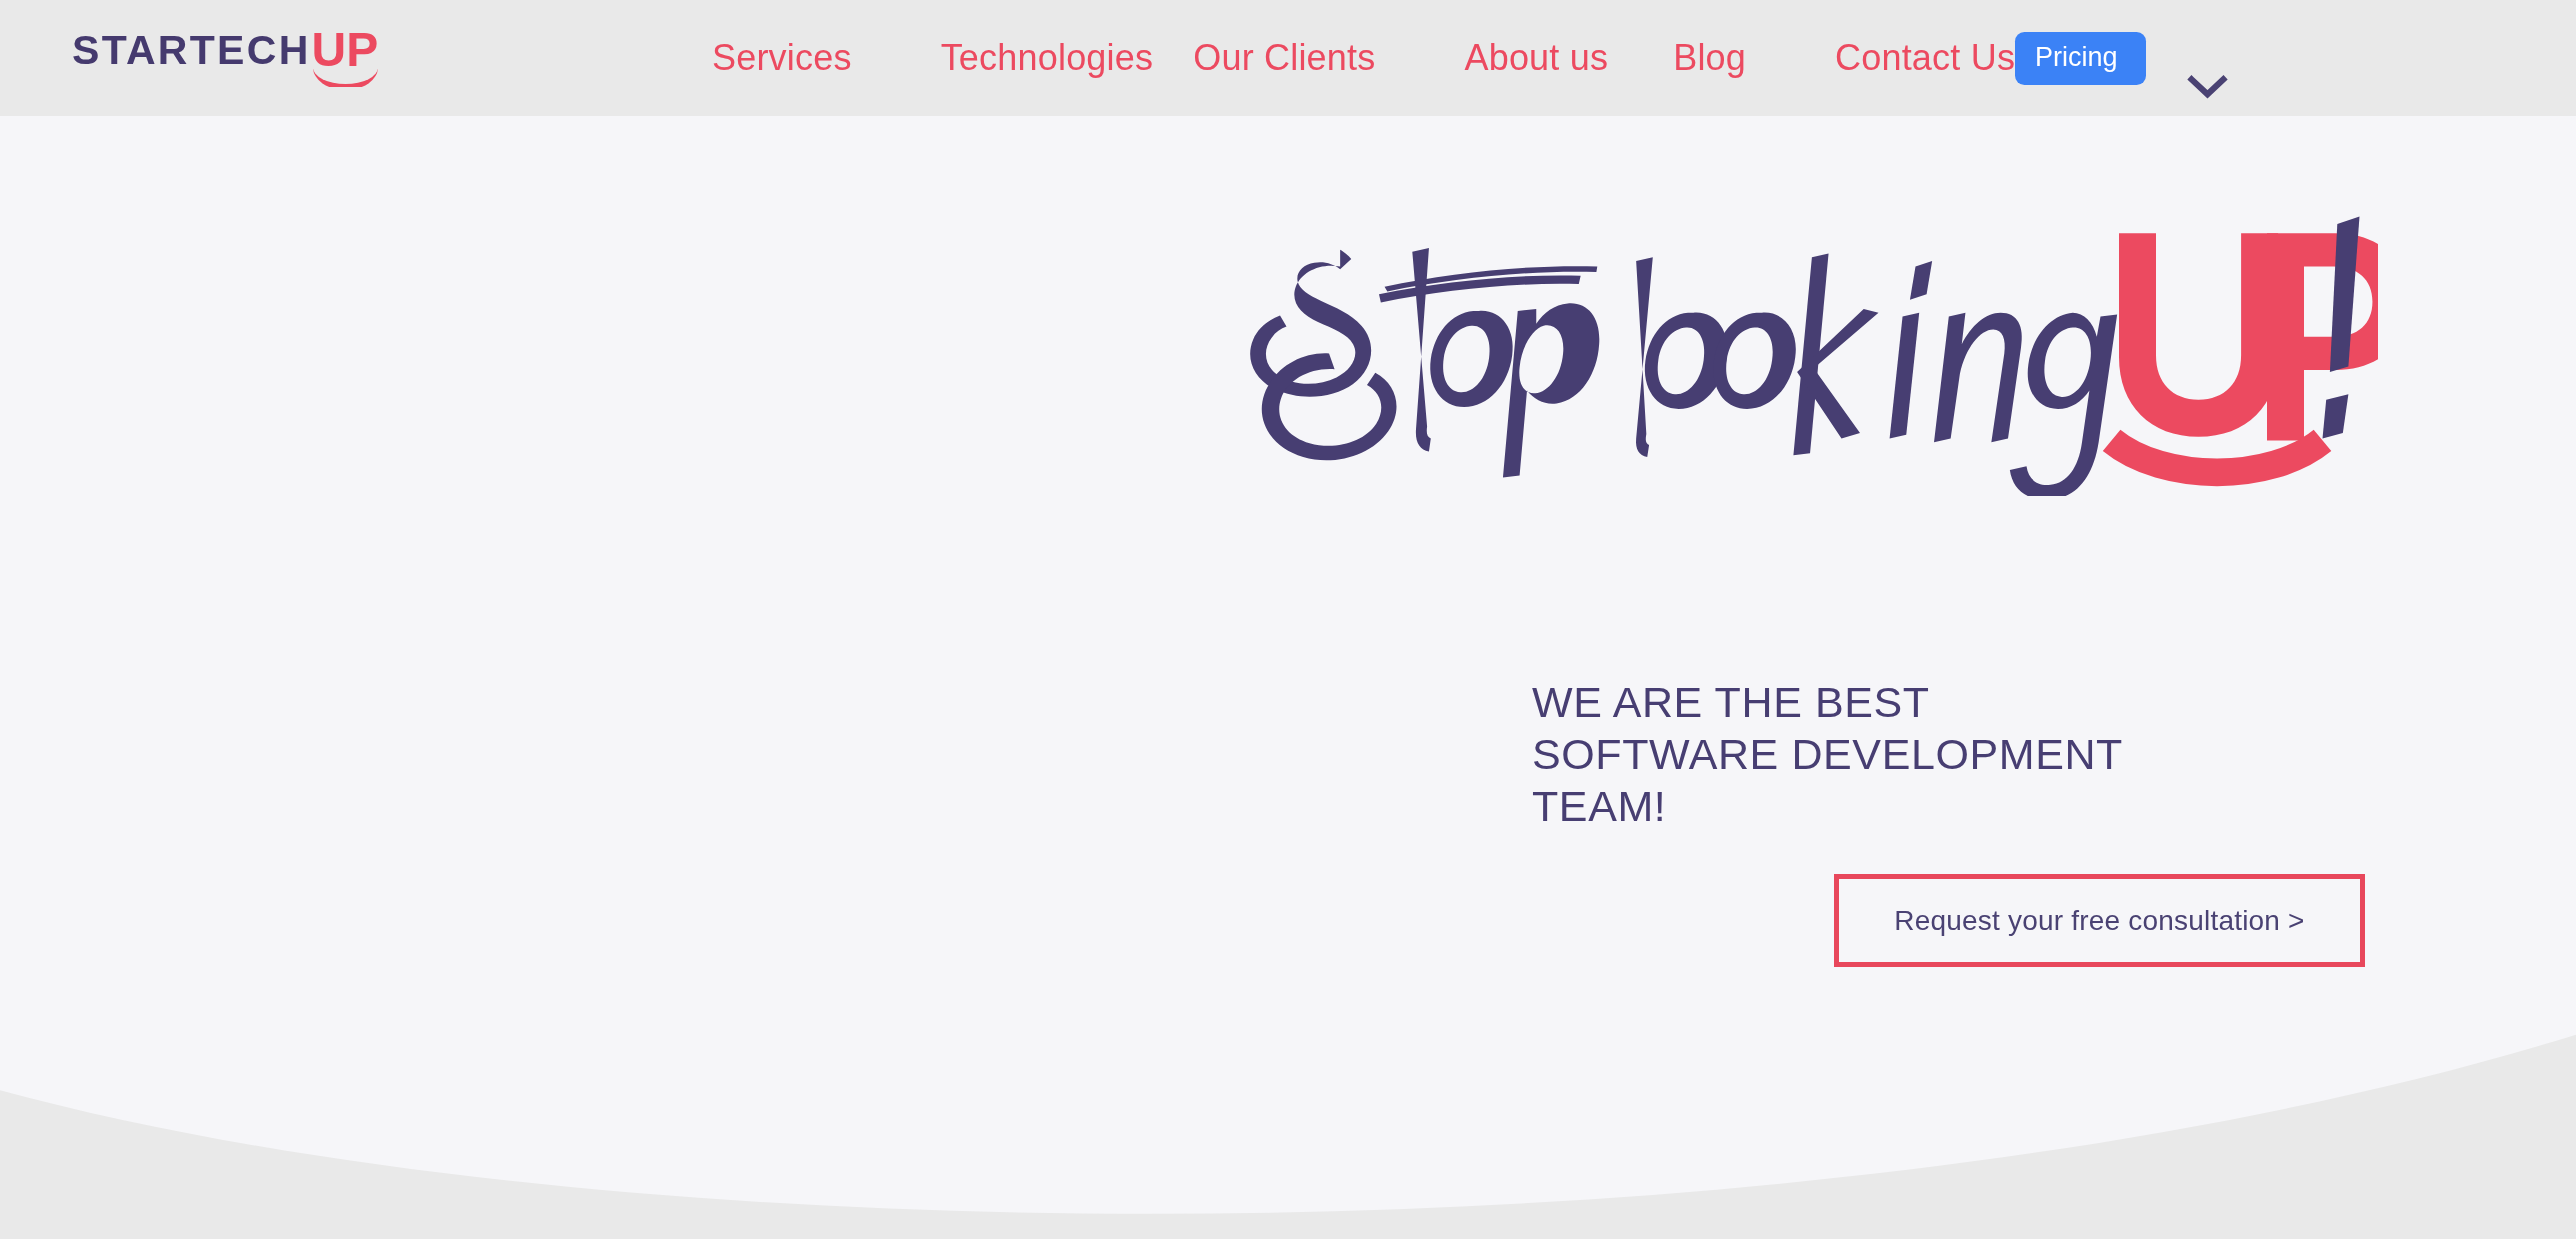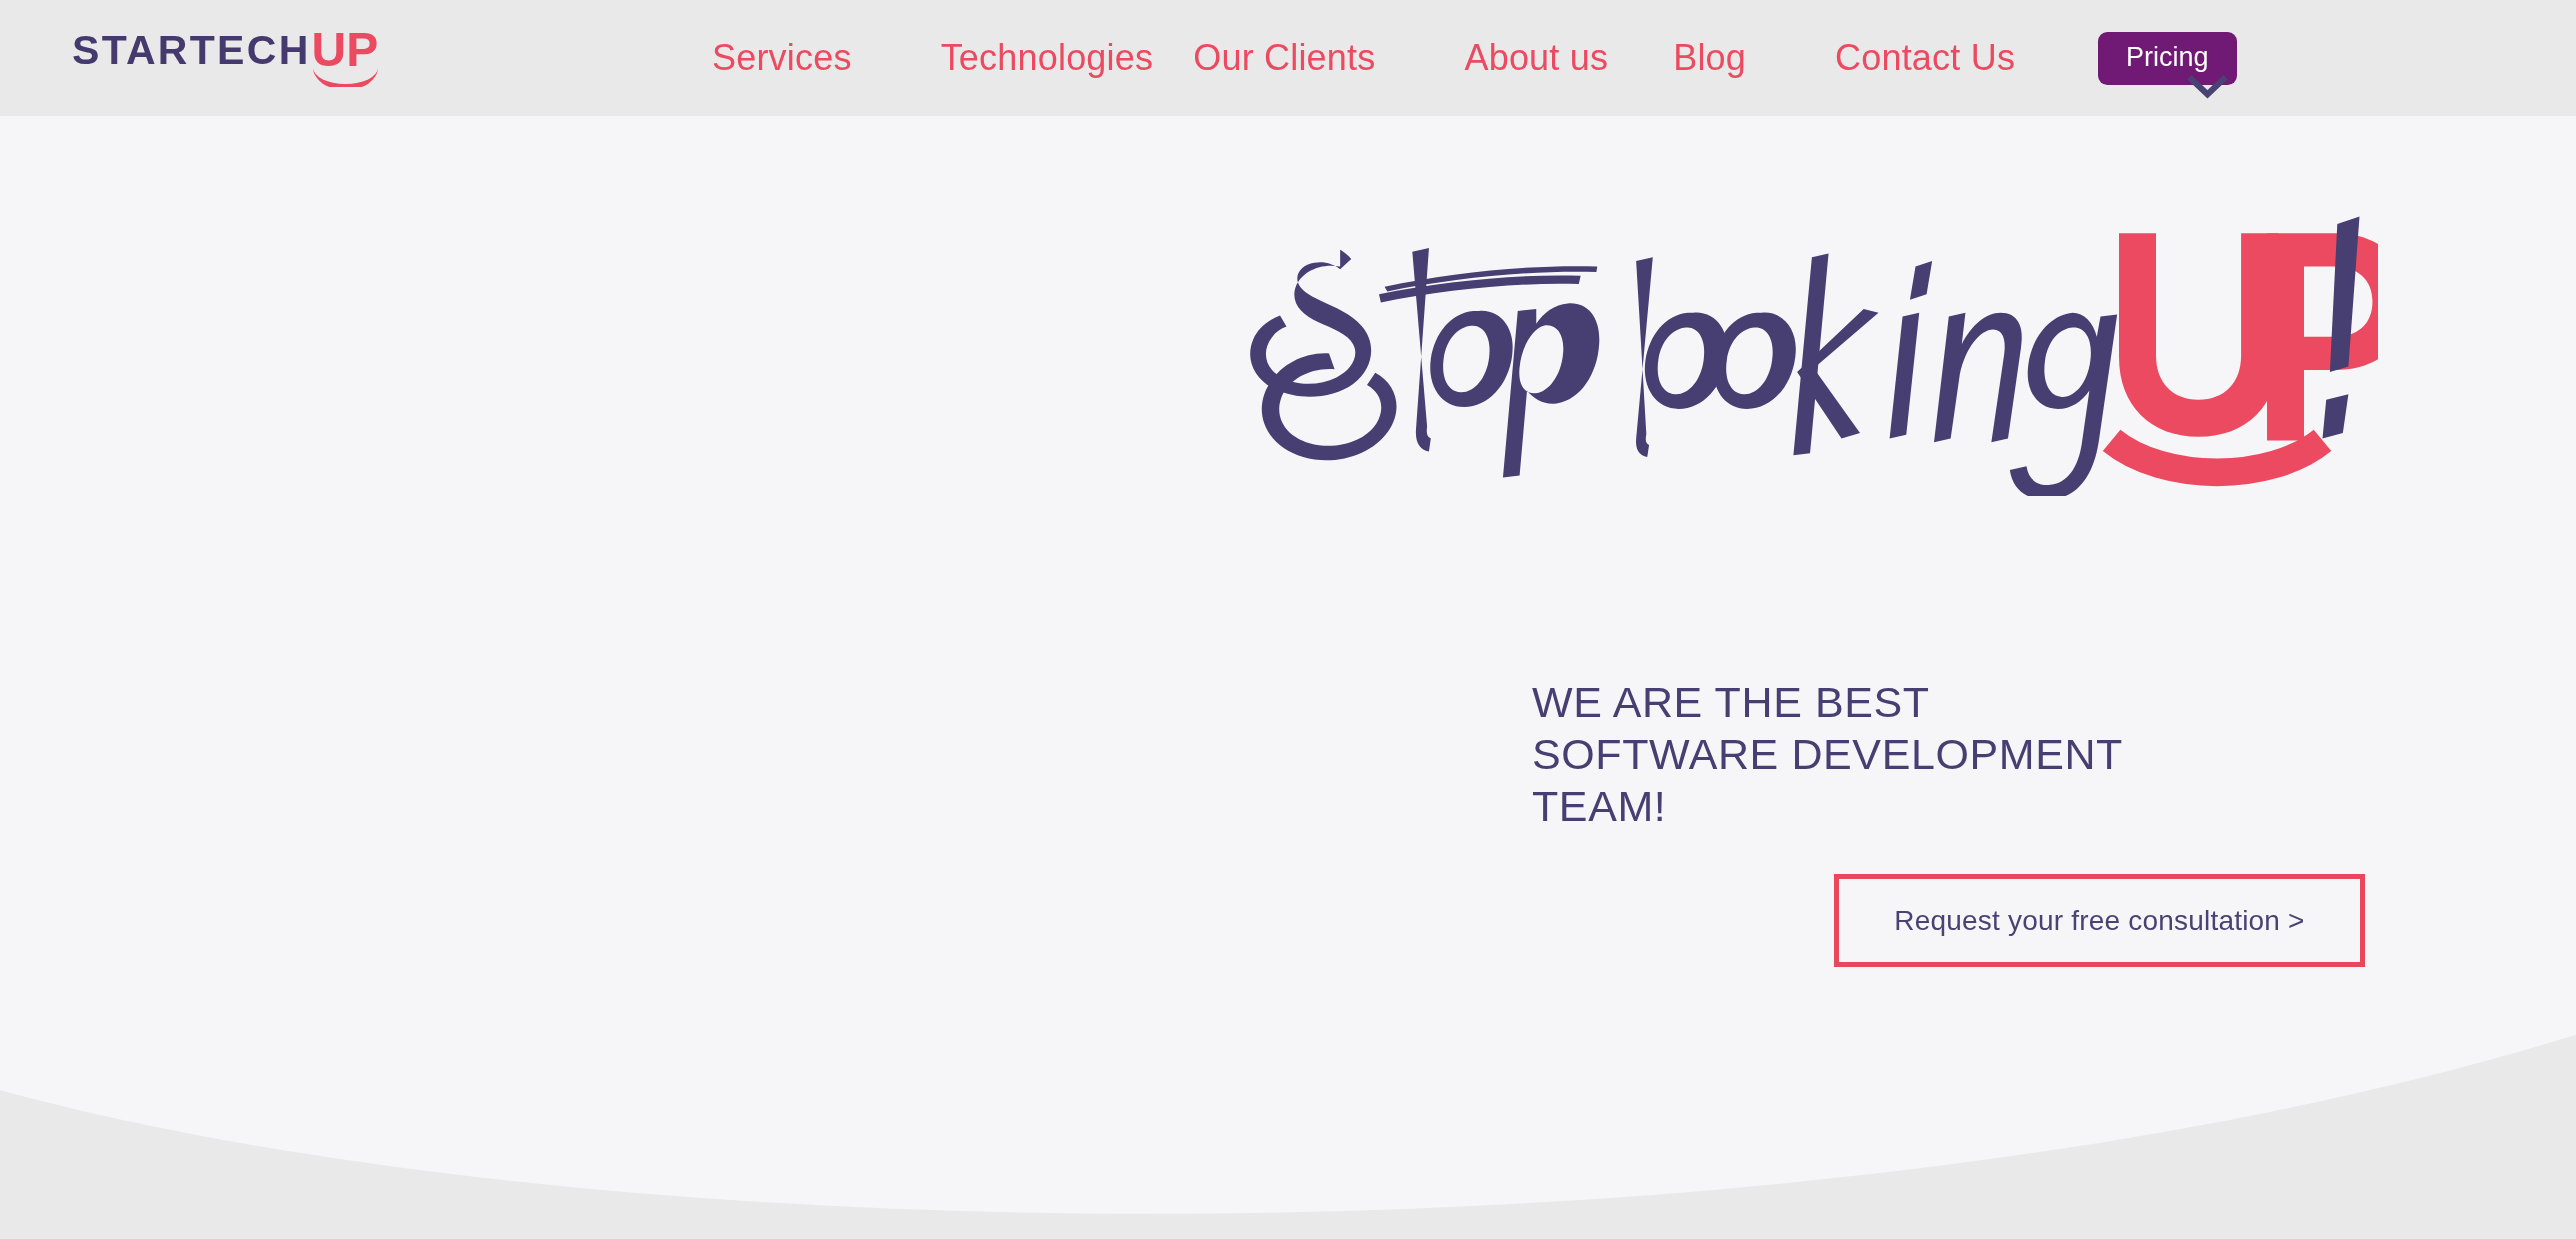--- a/index.html
+++ b/index.html
@@ -89,30 +89,30 @@
     text-decoration:none;
     white-space:nowrap;
     letter-spacing:0.2px;
     cursor:pointer;
   }
   .nav-gap-1 { margin-right:89px; }
   .nav-gap-2 { margin-right:40px; }
   .nav-gap-3 { margin-right:89px; }
   .nav-gap-4 { margin-right:65px; }
   .nav-gap-5 { margin-right:89px; }
-  .nav-gap-6 { margin-right:83px; }
+  .nav-gap-6 { }
 
   .pricing-btn {
-    background:#701a75;
+    background:#3b82f6;
     color:#ffffff;
     font-size:27px;
     font-weight:400;
     border:none;
     border-radius:9.3px;
-    padding:12px 28px 14px 28px;
+    padding:12px 28px 14px 20px;
     line-height:1;
     white-space:nowrap;
     cursor:pointer;
     font-family:"Liberation Sans", sans-serif;
   }
 
   .header-chevron {
     position:absolute;
     left:2186px;
     top:70px;

